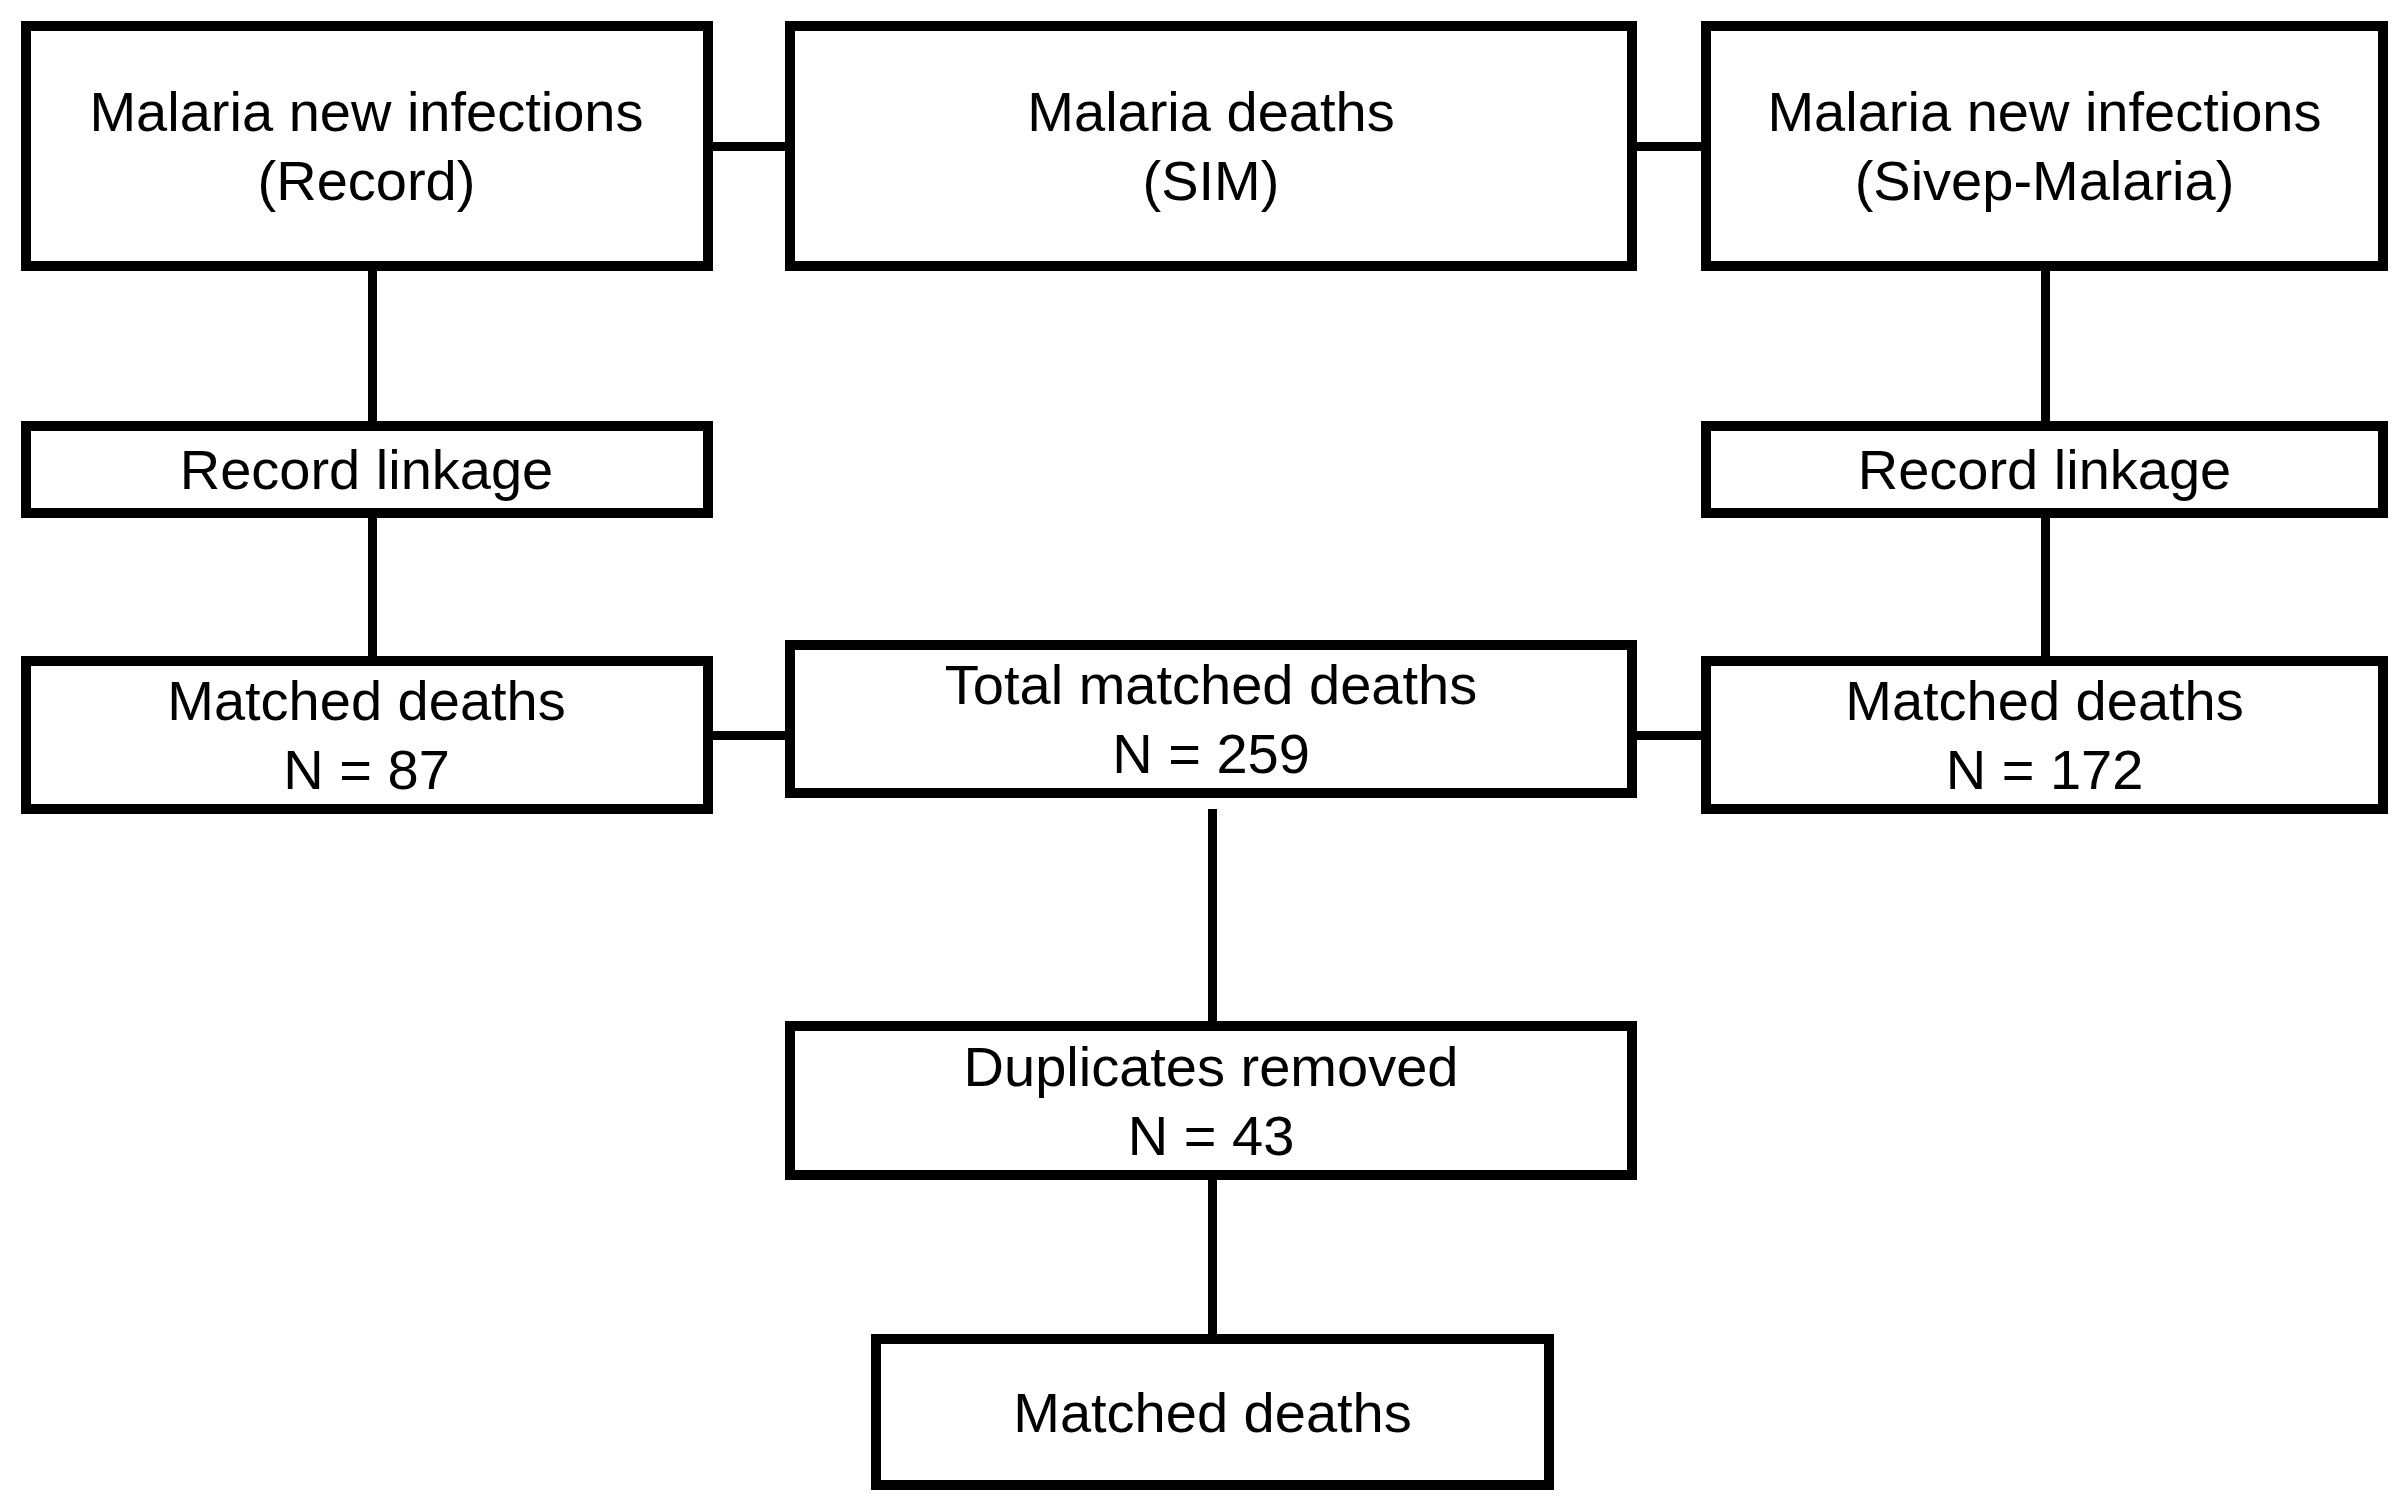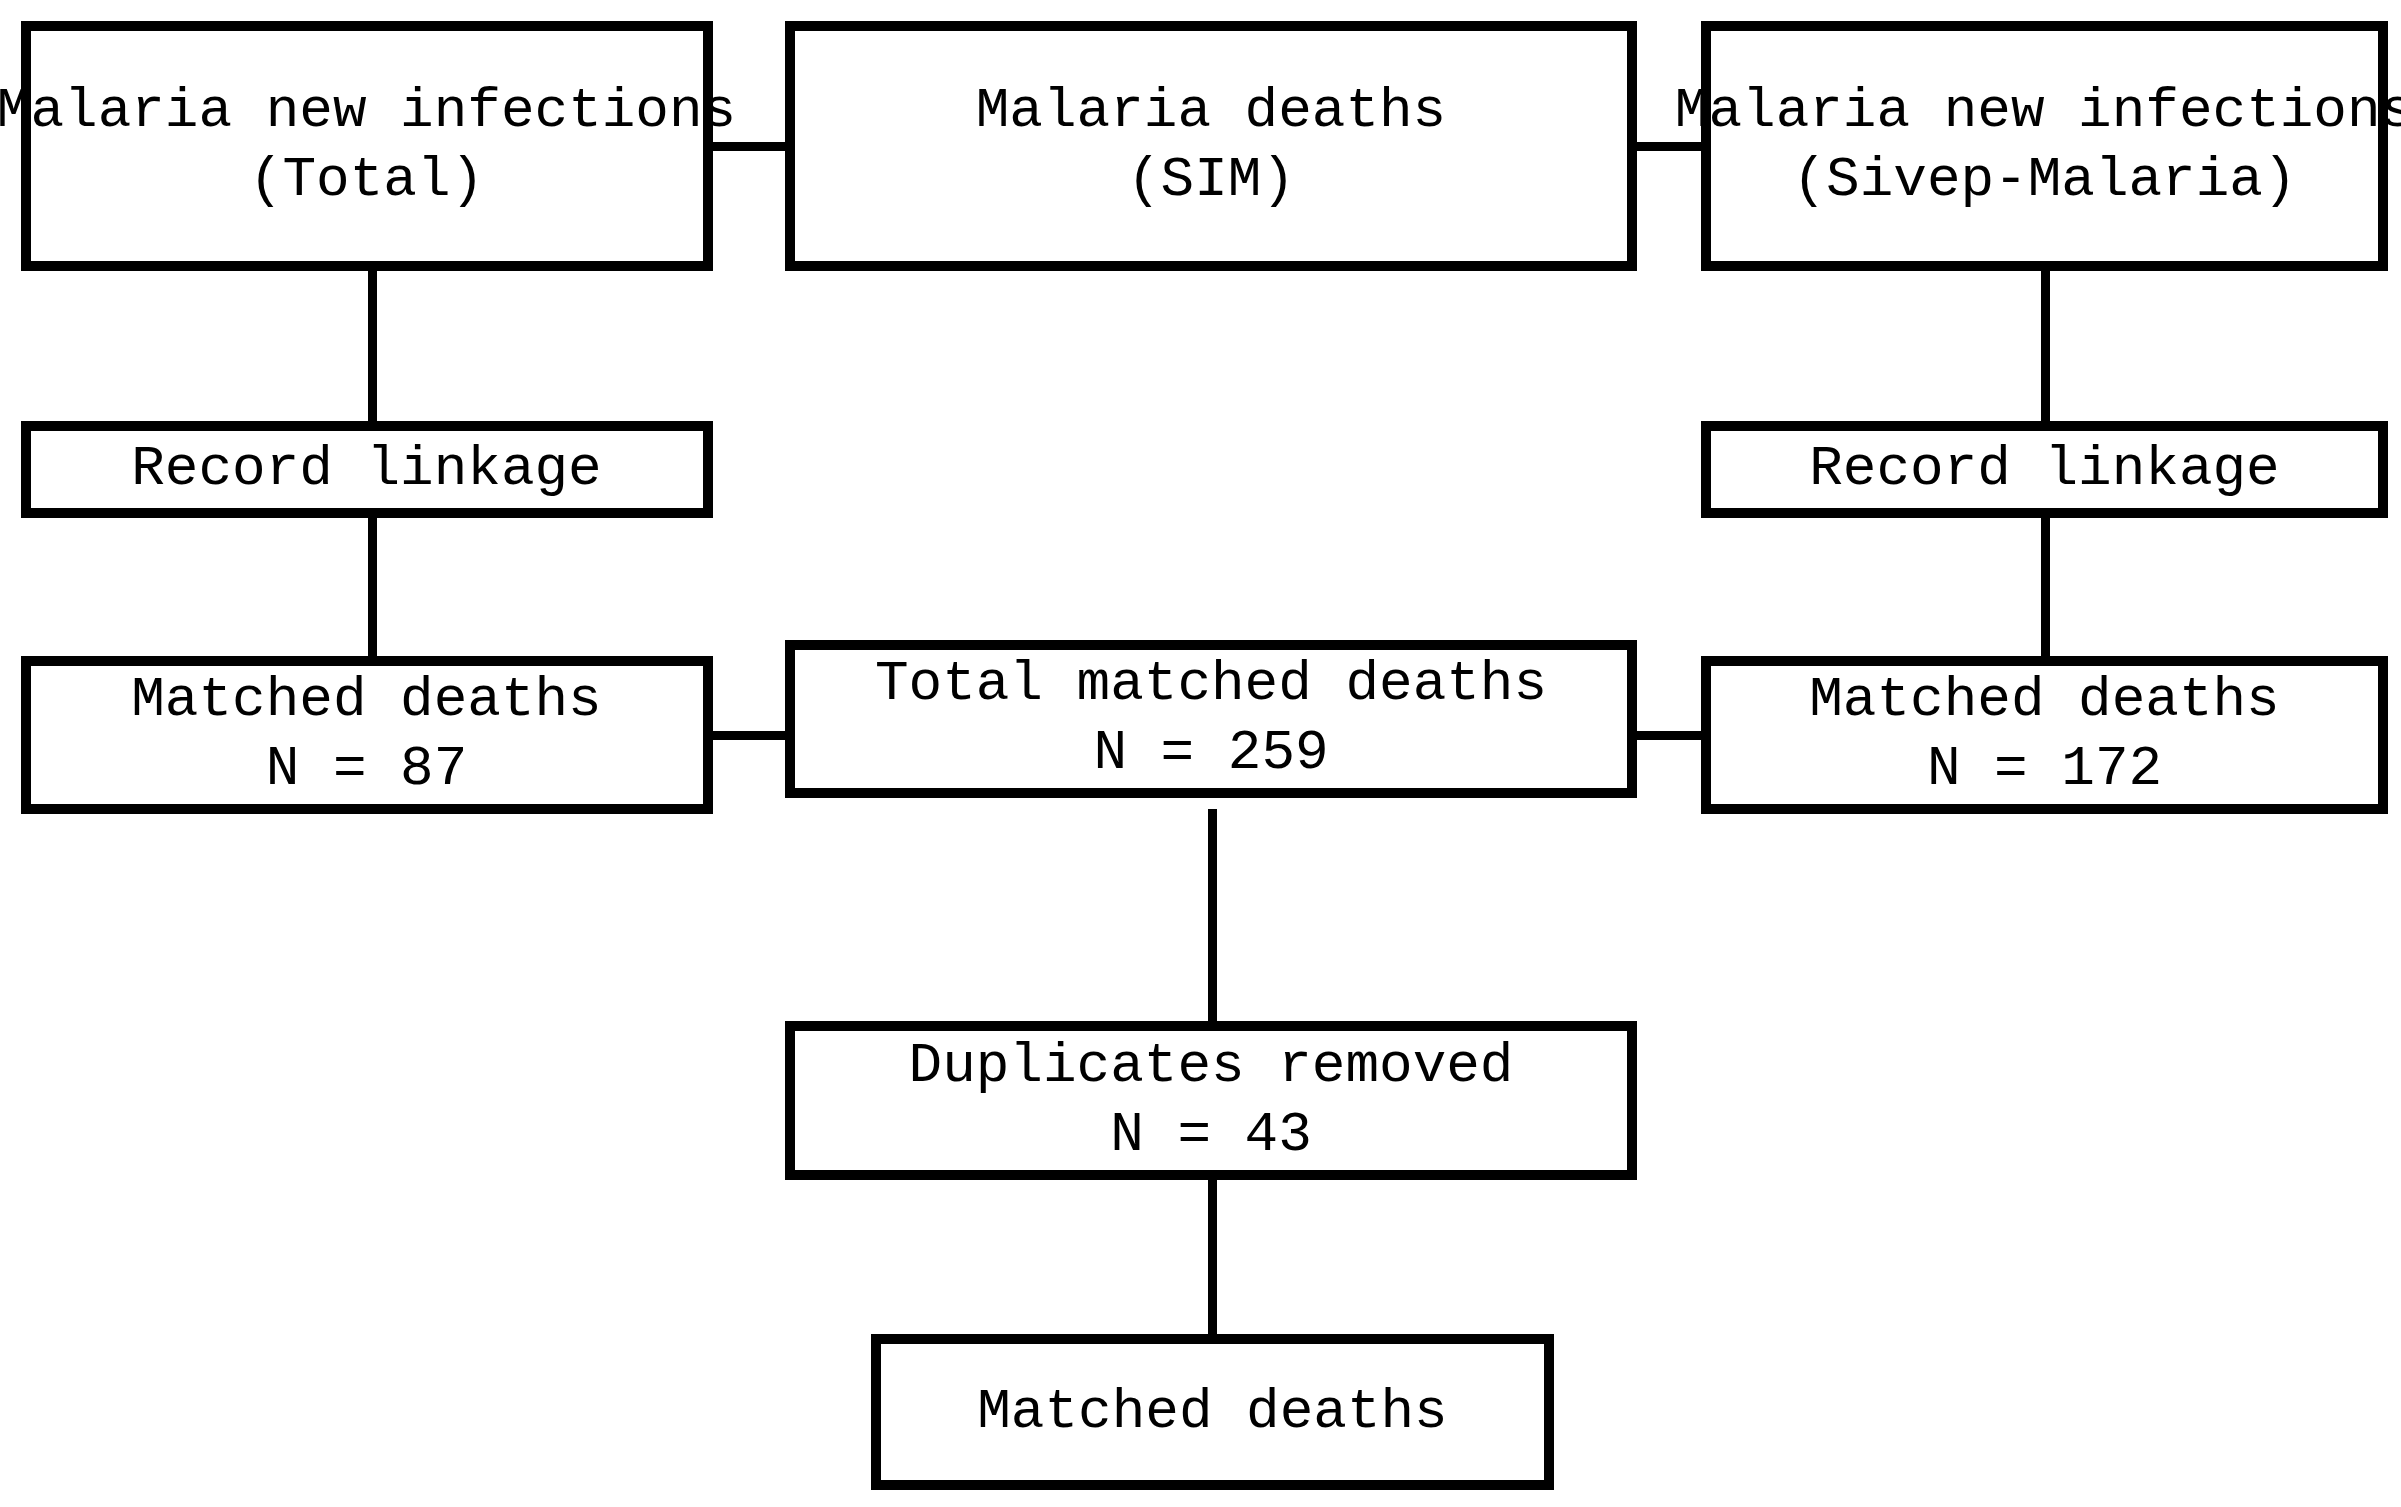--- a/index.html
+++ b/index.html
@@ -8,21 +8,21 @@
     background: #ffffff;
     width: 2401px;
     height: 1508px;
     overflow: hidden;
   }
   #diagram {
     position: relative;
     width: 2401px;
     height: 1292px;
     background: #ffffff;
-    font-family: Liberation Mono, monospace;
+    font-family: Liberation Sans, sans-serif;
     color: #000000;
   }
   .node {
     position: absolute;
     box-sizing: border-box;
     border: 10.2px solid #000000;
     background: #ffffff;
     display: flex;
     flex-direction: column;
     justify-content: center;
@@ -53,21 +53,21 @@
   <div class="edge" style="left:2041px; top:265px; width:9.3px; height:160px;"></div>
   <div class="edge" style="left:368px; top:512px; width:9.3px; height:149px;"></div>
   <div class="edge" style="left:2041px; top:512px; width:9.3px; height:149px;"></div>
   <div class="edge" style="left:712px; top:731px; width:73px; height:9.3px;"></div>
   <div class="edge" style="left:1637px; top:731px; width:64px; height:9.3px;"></div>
   <div class="edge" style="left:1208px; top:809px; width:9.3px; height:217px;"></div>
   <div class="edge" style="left:1208px; top:1175px; width:9.3px; height:164px;"></div>
 
   <div class="node" style="left:20.5px; top:21.4px; width:692px; height:250px;">
     <div class="nline">Malaria new infections</div>
-    <div class="nline">(Total)</div>
+    <div class="nline">(Record)</div>
   </div>
 
   <div class="node" style="left:785px; top:21.4px; width:852px; height:250px;">
     <div class="nline">Malaria deaths</div>
     <div class="nline">(SIM)</div>
   </div>
 
   <div class="node" style="left:1701px; top:21.4px; width:687px; height:250px;">
     <div class="nline">Malaria new infections</div>
     <div class="nline">(Sivep-Malaria)</div>

